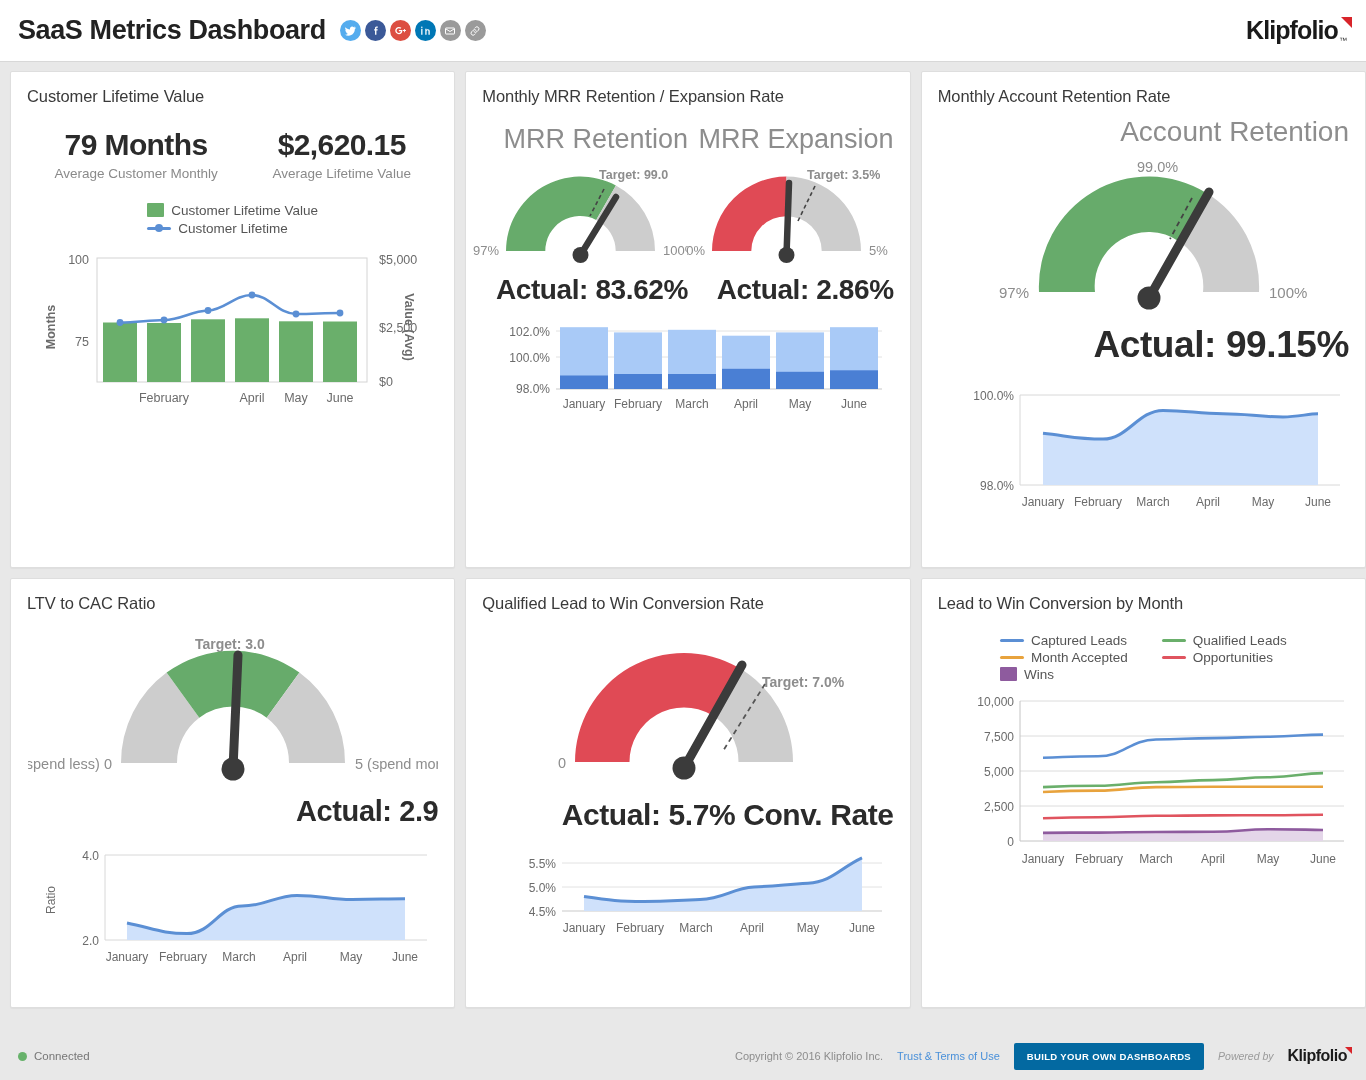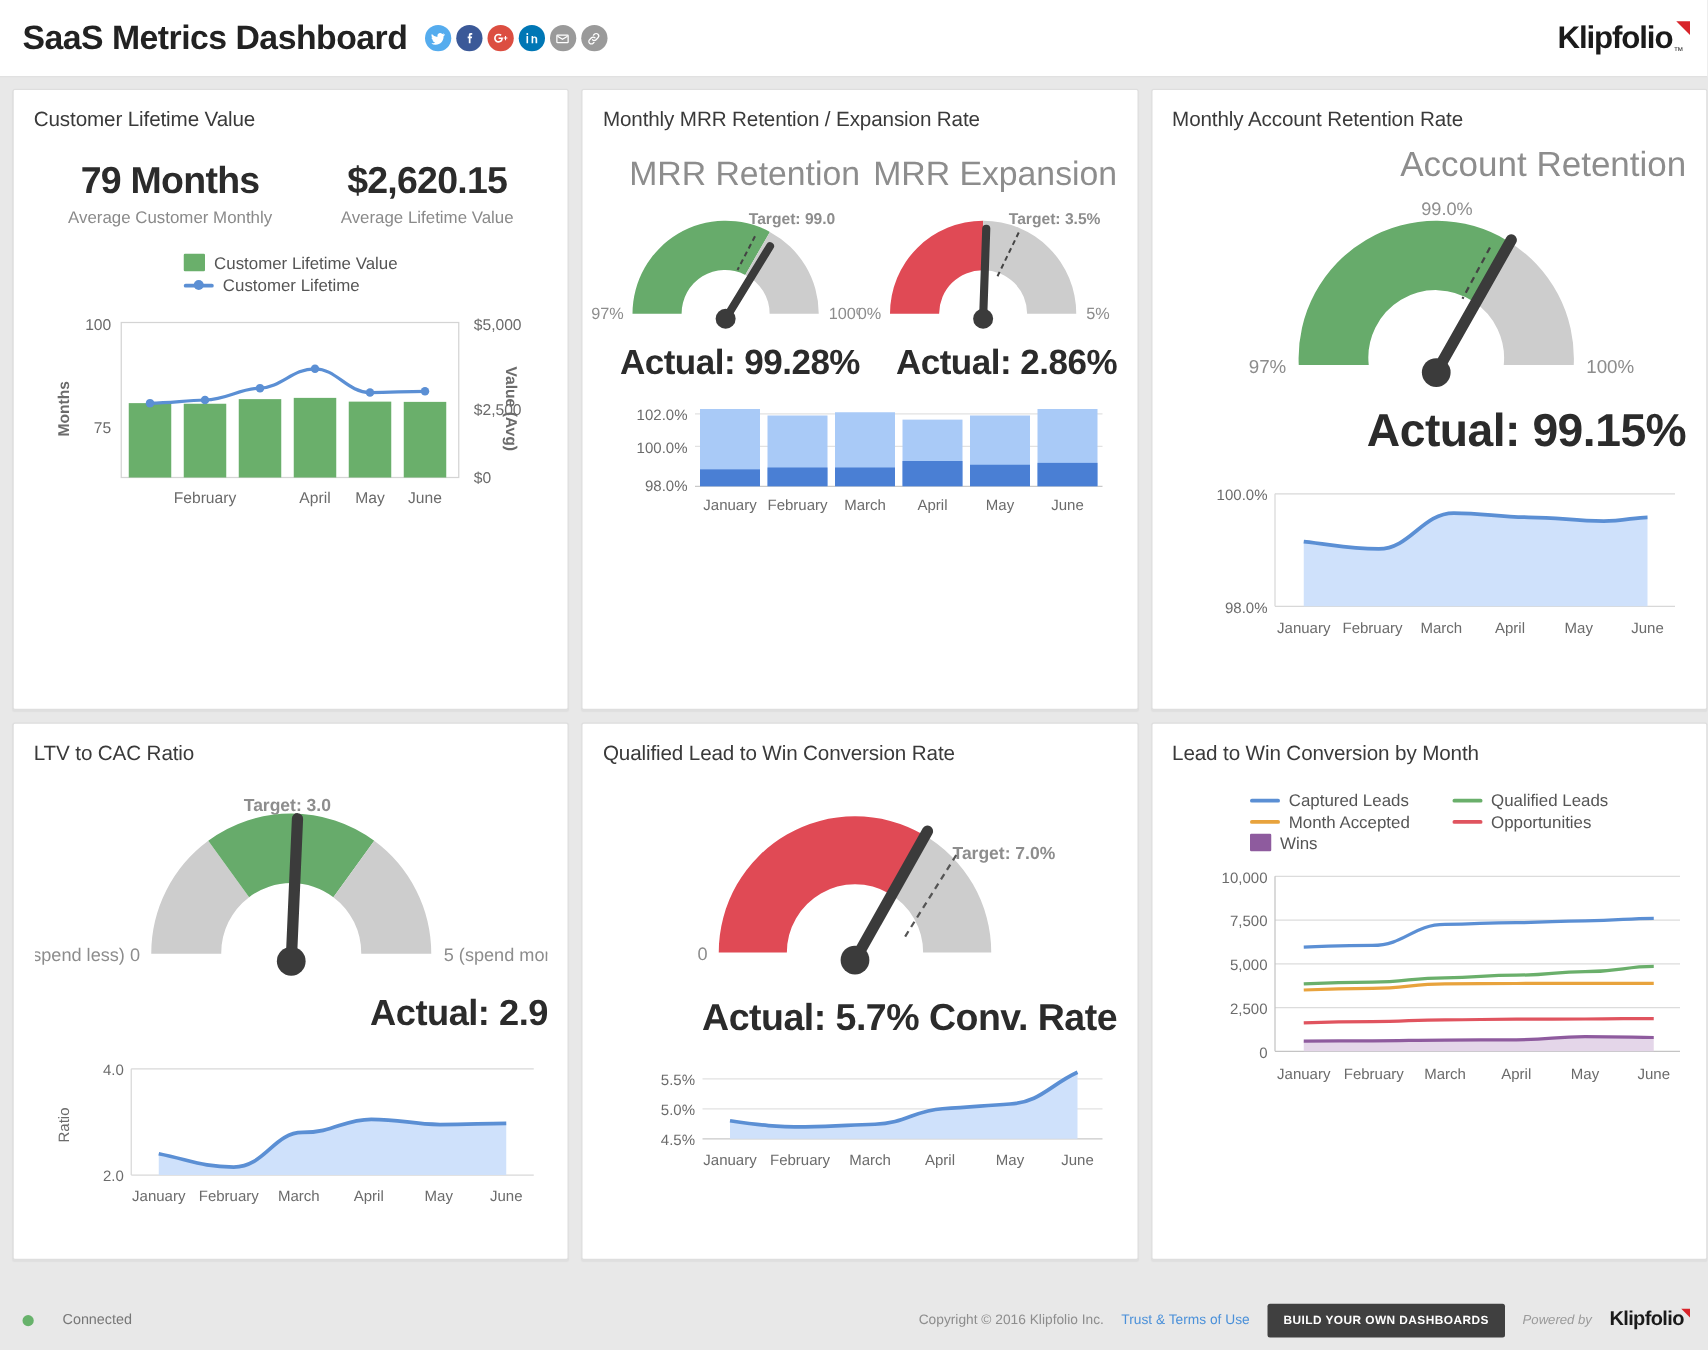--- a/index.html
+++ b/index.html
@@ -95,27 +95,27 @@
   .gauge-head { font-size: 27px; color: #8d8d8d; text-align: center; line-height: 1.14; }
   .gauge-actual { font-size: 28px; font-weight: bold; color: #2b2b2b; white-space: nowrap; letter-spacing:-0.4px; }
   .gauge-svg text { font-family: "Liberation Sans", sans-serif; fill: #8d8d8d; }
 
   
   .footer {
     position: absolute; bottom: 0; left: 0; right: 0; height: 48px;
     display: flex; align-items: center; padding: 0 16px 0 18px;
     background: #e8e8e8;
   }
-  .conn { display: flex; align-items: center; gap: 23px; font-size: 11.5px; color: #777; }
+  .conn { display: flex; align-items: center; gap: 7px; font-size: 11.5px; color: #777; }
   .conn-dot { width: 9px; height: 9px; border-radius: 50%; background: #67b26b; }
   .foot-right { margin-left: auto; display: flex; align-items: center; gap: 14px; }
   .foot-txt { font-size: 11px; color: #8d8d8d; }
   .foot-link { font-size: 11px; color: #4a90d9; cursor: pointer; }
   .build-btn {
-    background: #404040; color: #fff; font-size: 9.5px; font-weight: bold;
+    background: #0369a1; color: #fff; font-size: 9.5px; font-weight: bold;
     padding: 8px 13px; border-radius: 2px; letter-spacing: 0.35px; cursor: pointer;
   }
   .powered { font-size: 10.5px; color: #9a9a9a; font-style: italic; }
   .foot-logo { font-size: 16px; font-weight: bold; color: #1a1a1a; letter-spacing: -0.5px; position: relative; padding-right:3px;}
   .foot-tri {
     width: 0; height: 0; position: absolute; right: -2px; top: 0px;
     border-left: 7px solid transparent; border-top: 7px solid #d8242a;
   }
 
   svg text { font-family: "Liberation Sans", sans-serif; }
@@ -242,21 +242,21 @@
         <svg class="gauge-svg" width="215" height="115" viewBox="0 0 215 115" style="margin-top:4px;">
           <text x="126" y="20" font-size="12.5" font-weight="bold">Target: 99.0</text>
           <path d="M107.5,92 L33,92 A74.5,74.5 0 0 1 142.9,26.5 L123.2,60.9 A34.8,34.8 0 0 0 72.3,92 Z" fill="#67ab6b" transform="translate(0,0)"></path>
           <path d="M142.9,26.5 A74.5,74.5 0 0 1 182,92 L142.7,92 A34.8,34.8 0 0 0 123.2,60.9 Z" fill="#cdcdcd"></path>
           <path d="M131,30 L117,57" stroke="#444" stroke-width="1.6" stroke-dasharray="4,3" fill="none"></path>
           <line x1="107.5" y1="96" x2="143" y2="38" stroke="#3b3b3b" stroke-width="6.5" stroke-linecap="round"></line>
           <circle cx="107.5" cy="96" r="8" fill="#3b3b3b"></circle>
           <text x="26" y="96" text-anchor="end" font-size="13">97%</text>
           <text x="190" y="96" font-size="13">100%</text>
         </svg>
-        <div class="gauge-actual">Actual: 99.28%</div>
+        <div class="gauge-actual">Actual: 83.62%</div>
       </div>
 
       <div class="gauge-wrap" style="width:50%;">
         <div class="gauge-head">MRR Expansion</div>
         <svg class="gauge-svg" width="215" height="115" viewBox="0 0 215 115" style="margin-top:4px;">
           <text x="128" y="20" font-size="12.5" font-weight="bold">Target: 3.5%</text>
           <path d="M107.5,92 L33,92 A74.5,74.5 0 0 1 107.5,17.5 L107.5,57.2 A34.8,34.8 0 0 0 72.3,92 Z" fill="#e04a55"></path>
           <path d="M107.5,17.5 A74.5,74.5 0 0 1 182,92 L142.7,92 A34.8,34.8 0 0 0 107.5,57.2 Z" fill="#cdcdcd"></path>
           <path d="M136,27 L119,62" stroke="#444" stroke-width="1.6" stroke-dasharray="4,3" fill="none"></path>
           <line x1="107.5" y1="96" x2="110" y2="24" stroke="#3b3b3b" stroke-width="6.5" stroke-linecap="round"></line>

